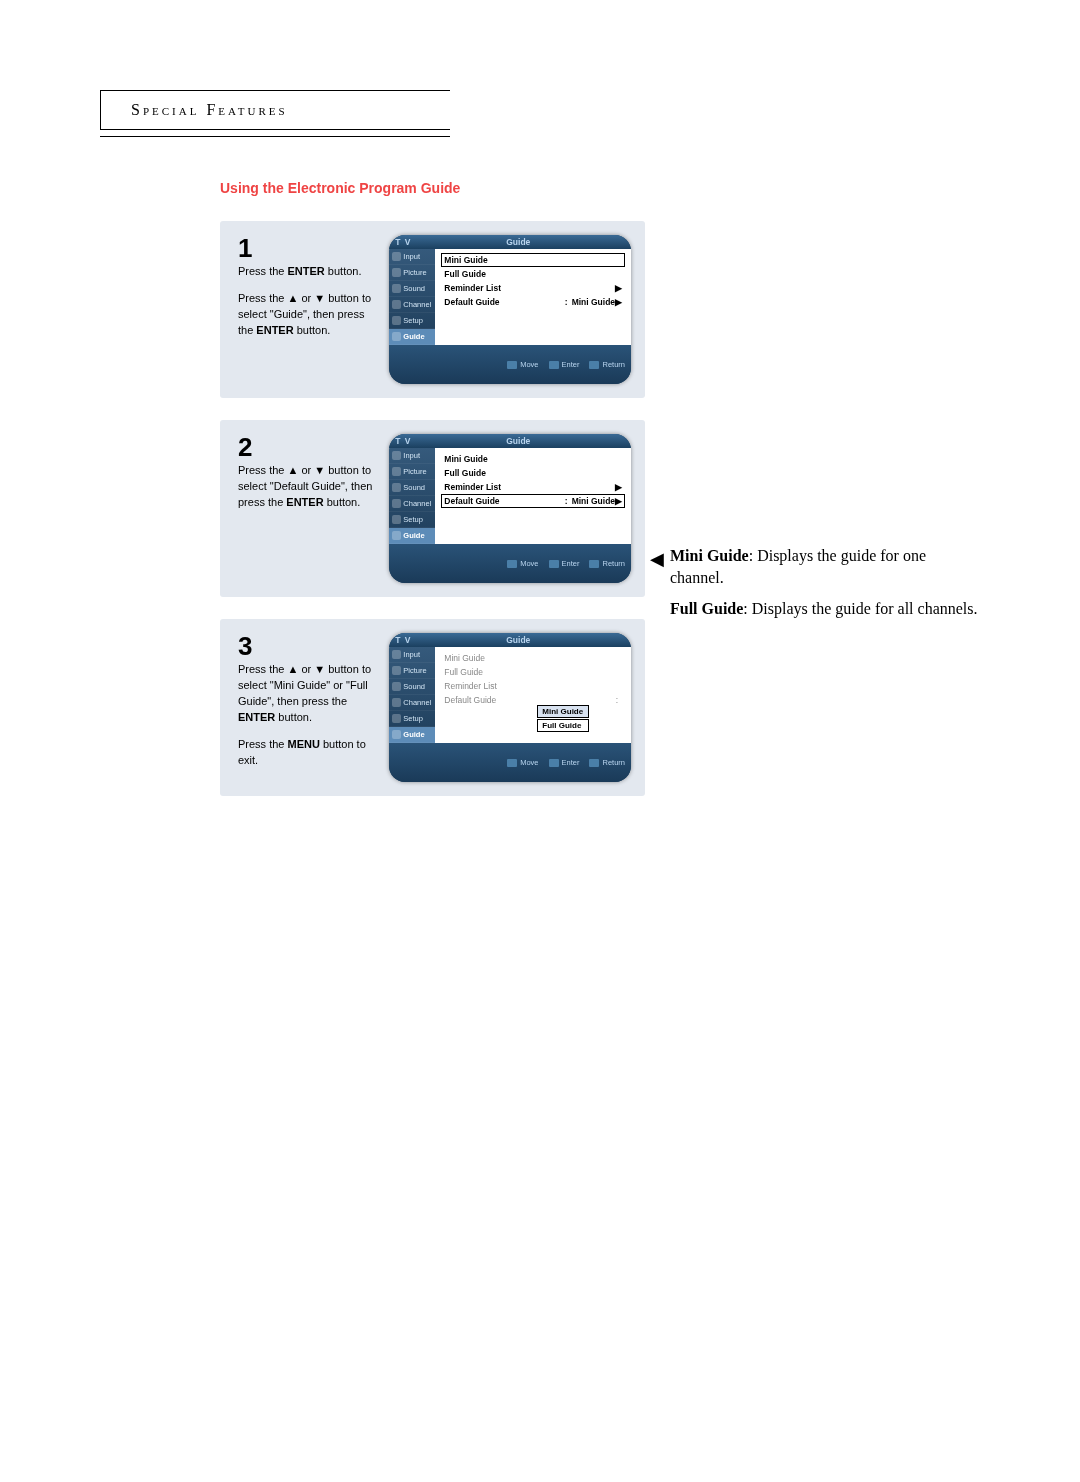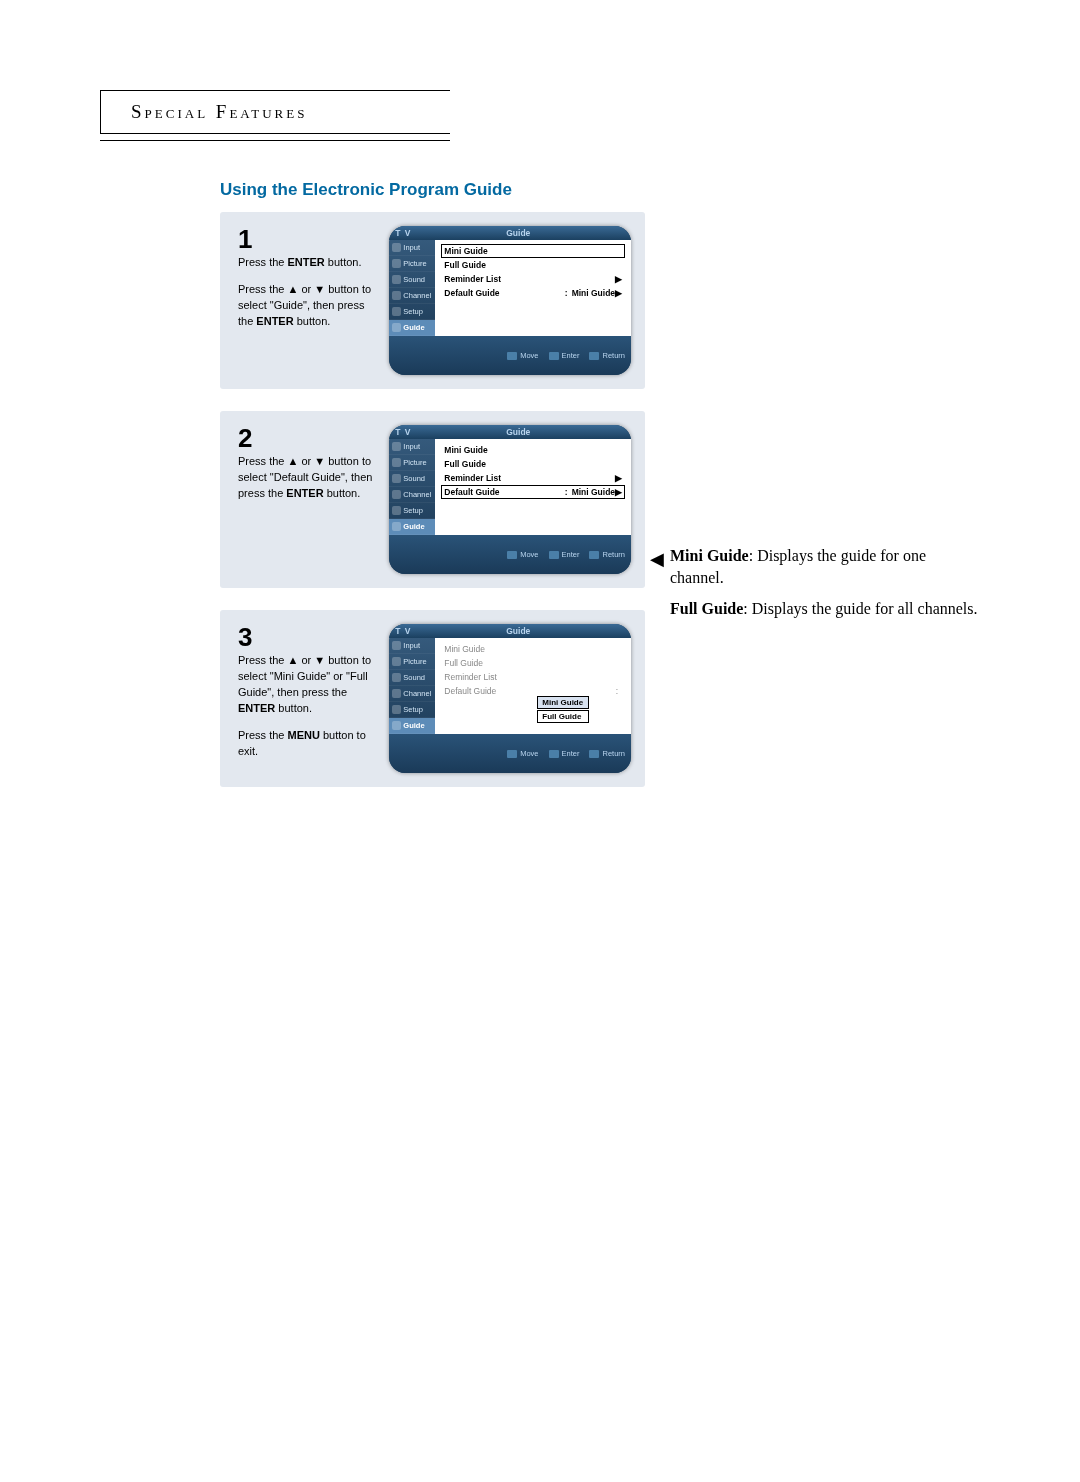--- a/index.html
+++ b/index.html
@@ -29,34 +29,34 @@
     .header-box::before {
       content: "";
       position: absolute;
       left: -1.5px;
       right: 0;
       bottom: -8px;
       height: 1.5px;
       background: #000;
     }
     .header-text {
-      font-size: 19px;
+      font-size: 16px;
       font-variant: small-caps;
       letter-spacing: 3px;
       font-family: Georgia, serif;
     }
     .content {
       margin-top: 90px;
       margin-left: 120px;
     }
     .section-title {
-      color: #0369a1;
+      color: #ef4444;
       font-weight: bold;
-      font-size: 17px;
-      margin-bottom: 12px;
+      font-size: 14px;
+      margin-bottom: 25px;
     }
     .step-box {
       background: #e3e8ef;
       border-radius: 3px;
       padding: 14px 14px 14px 18px;
       margin-bottom: 22px;
       display: flex;
       align-items: flex-start;
       width: 425px;
     }

